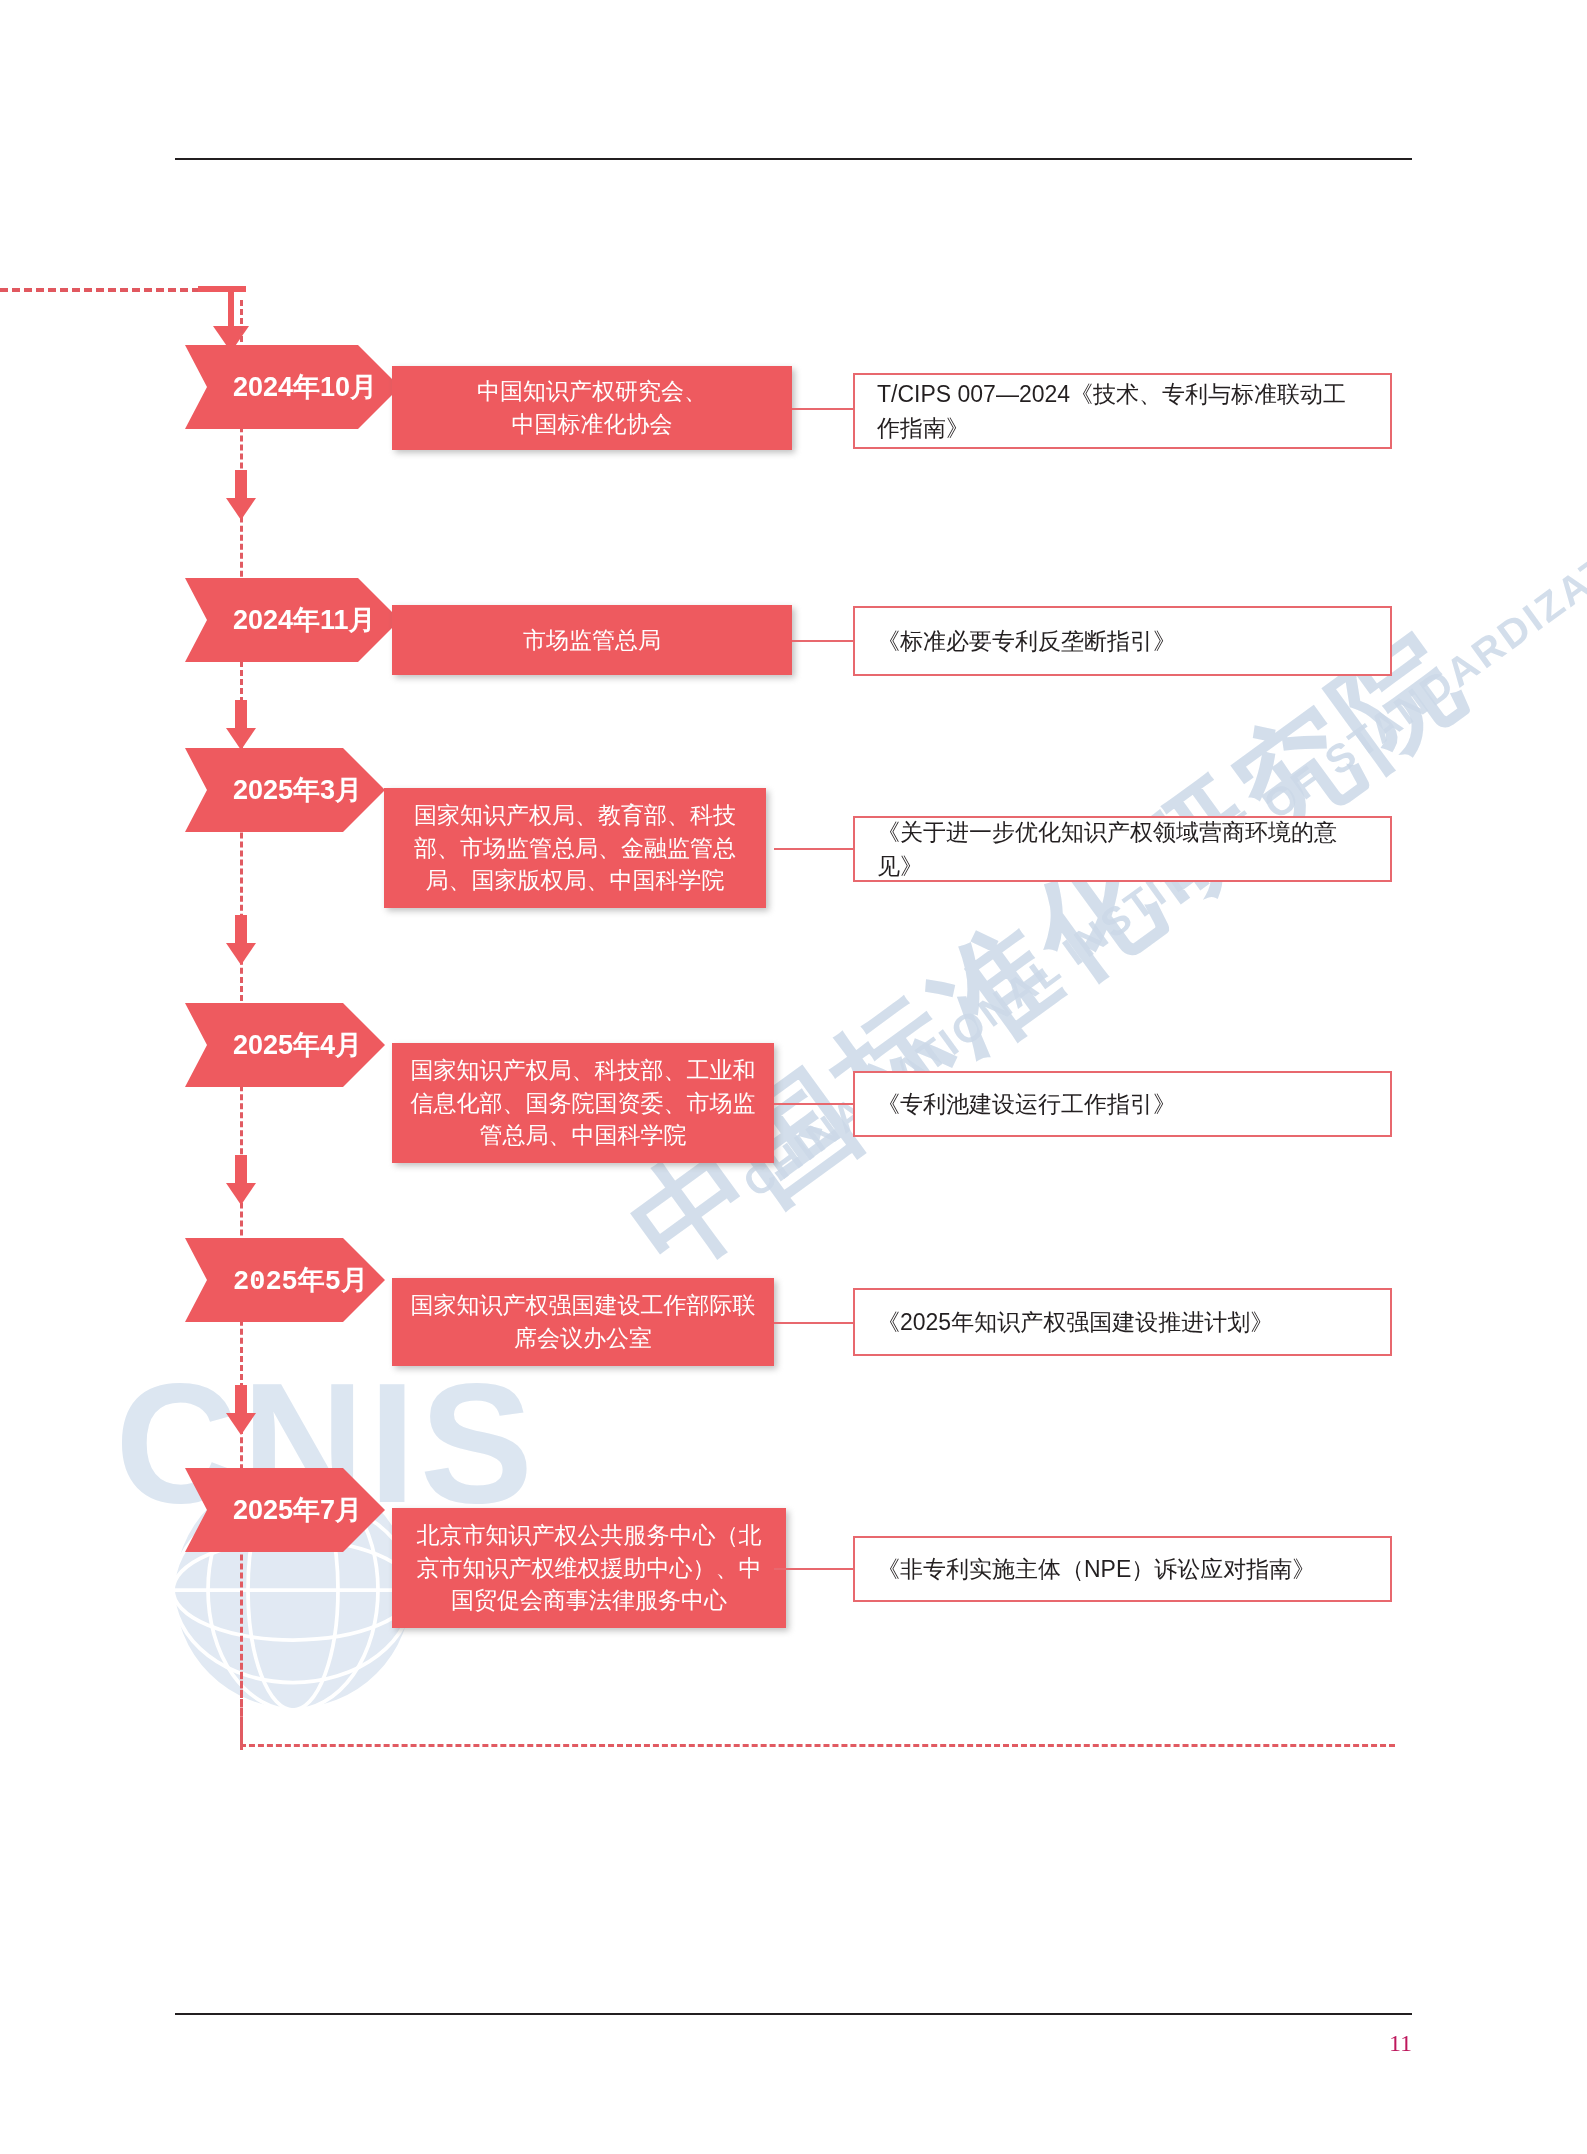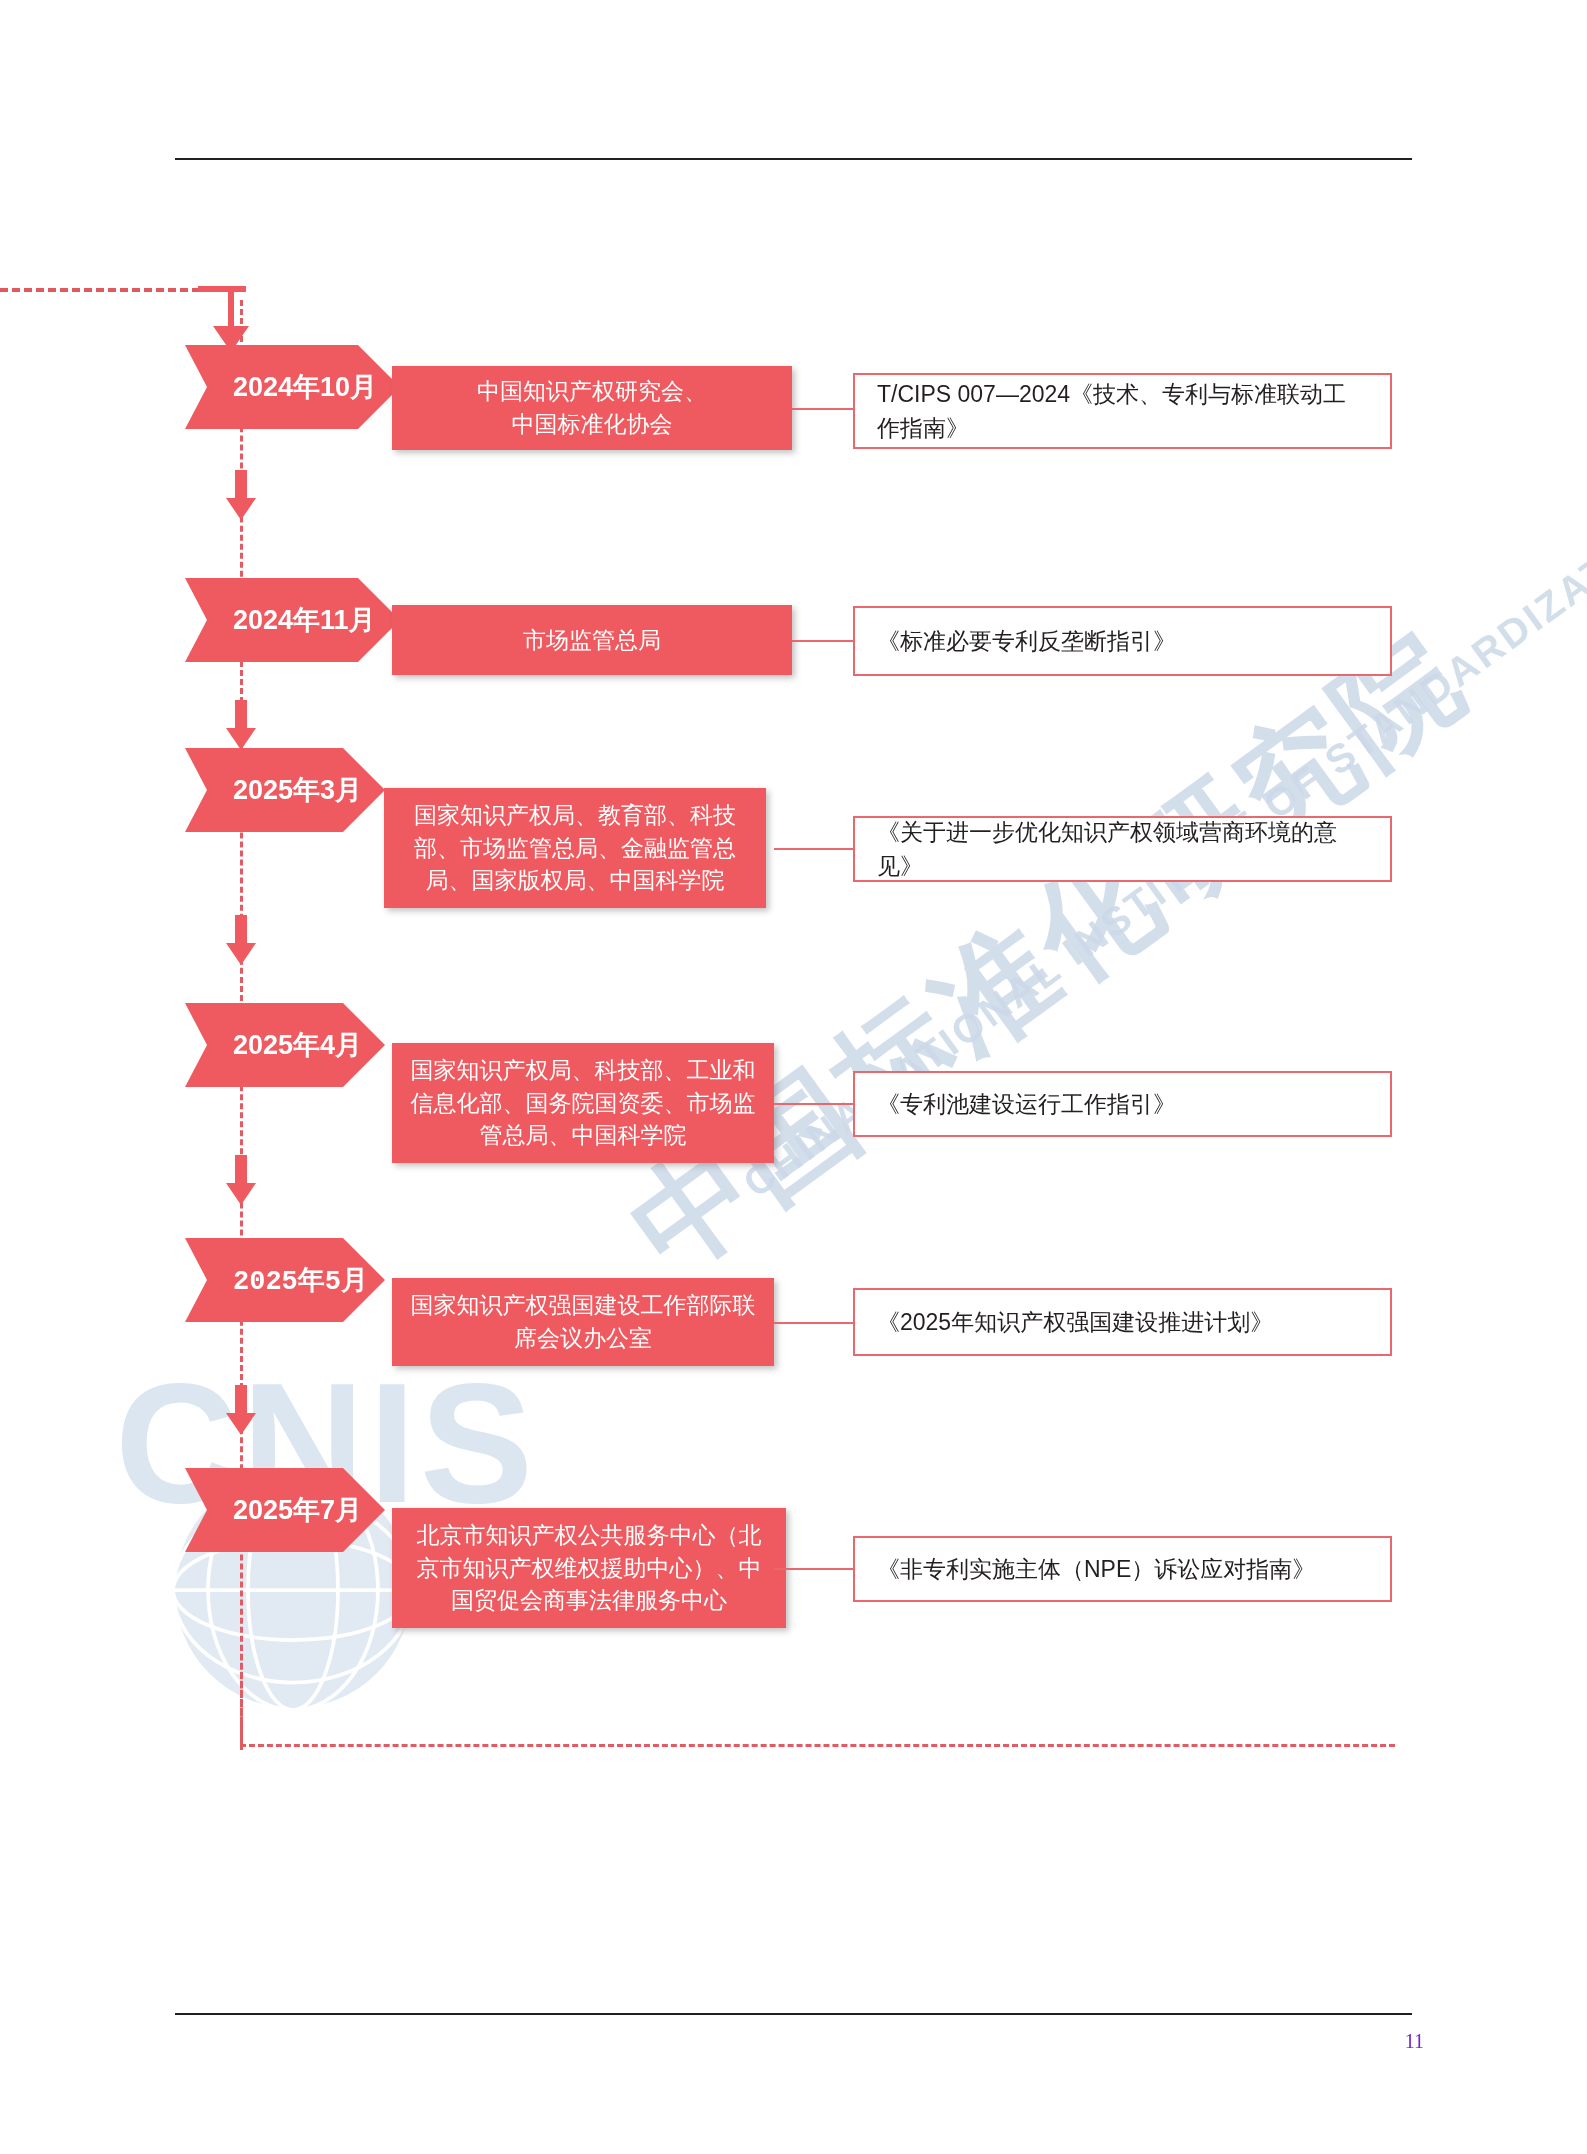--- a/index.html
+++ b/index.html
@@ -27,23 +27,23 @@
   }
   .header-title .bar{font-weight:400;padding:0 4px;}
   .header-title .yr{font-size:22px;font-family:"Liberation Serif","DejaVu Serif",serif;}
   .header-rule{
     position:absolute;left:175px;top:158px;width:1237px;height:2px;background:#231f20;
   }
   .footer-rule{
     position:absolute;left:175px;top:2013px;width:1237px;height:2px;background:#231f20;
   }
   .page-number{
-    position:absolute;left:187px;top:2030px;width:1237px;
+    position:absolute;left:175px;top:2030px;width:1237px;
     text-align:right;
-    color:#6d28d9;font-size:20px;
+    color:#be185d;font-size:24px;
     font-family:"Liberation Serif","DejaVu Serif",serif;
   }
 
   
   .watermark{position:absolute;inset:0;overflow:hidden;pointer-events:none;}
   .wm-text{
     position:absolute;
     color:#ccd9e8;
     font-weight:700;
     white-space:nowrap;

